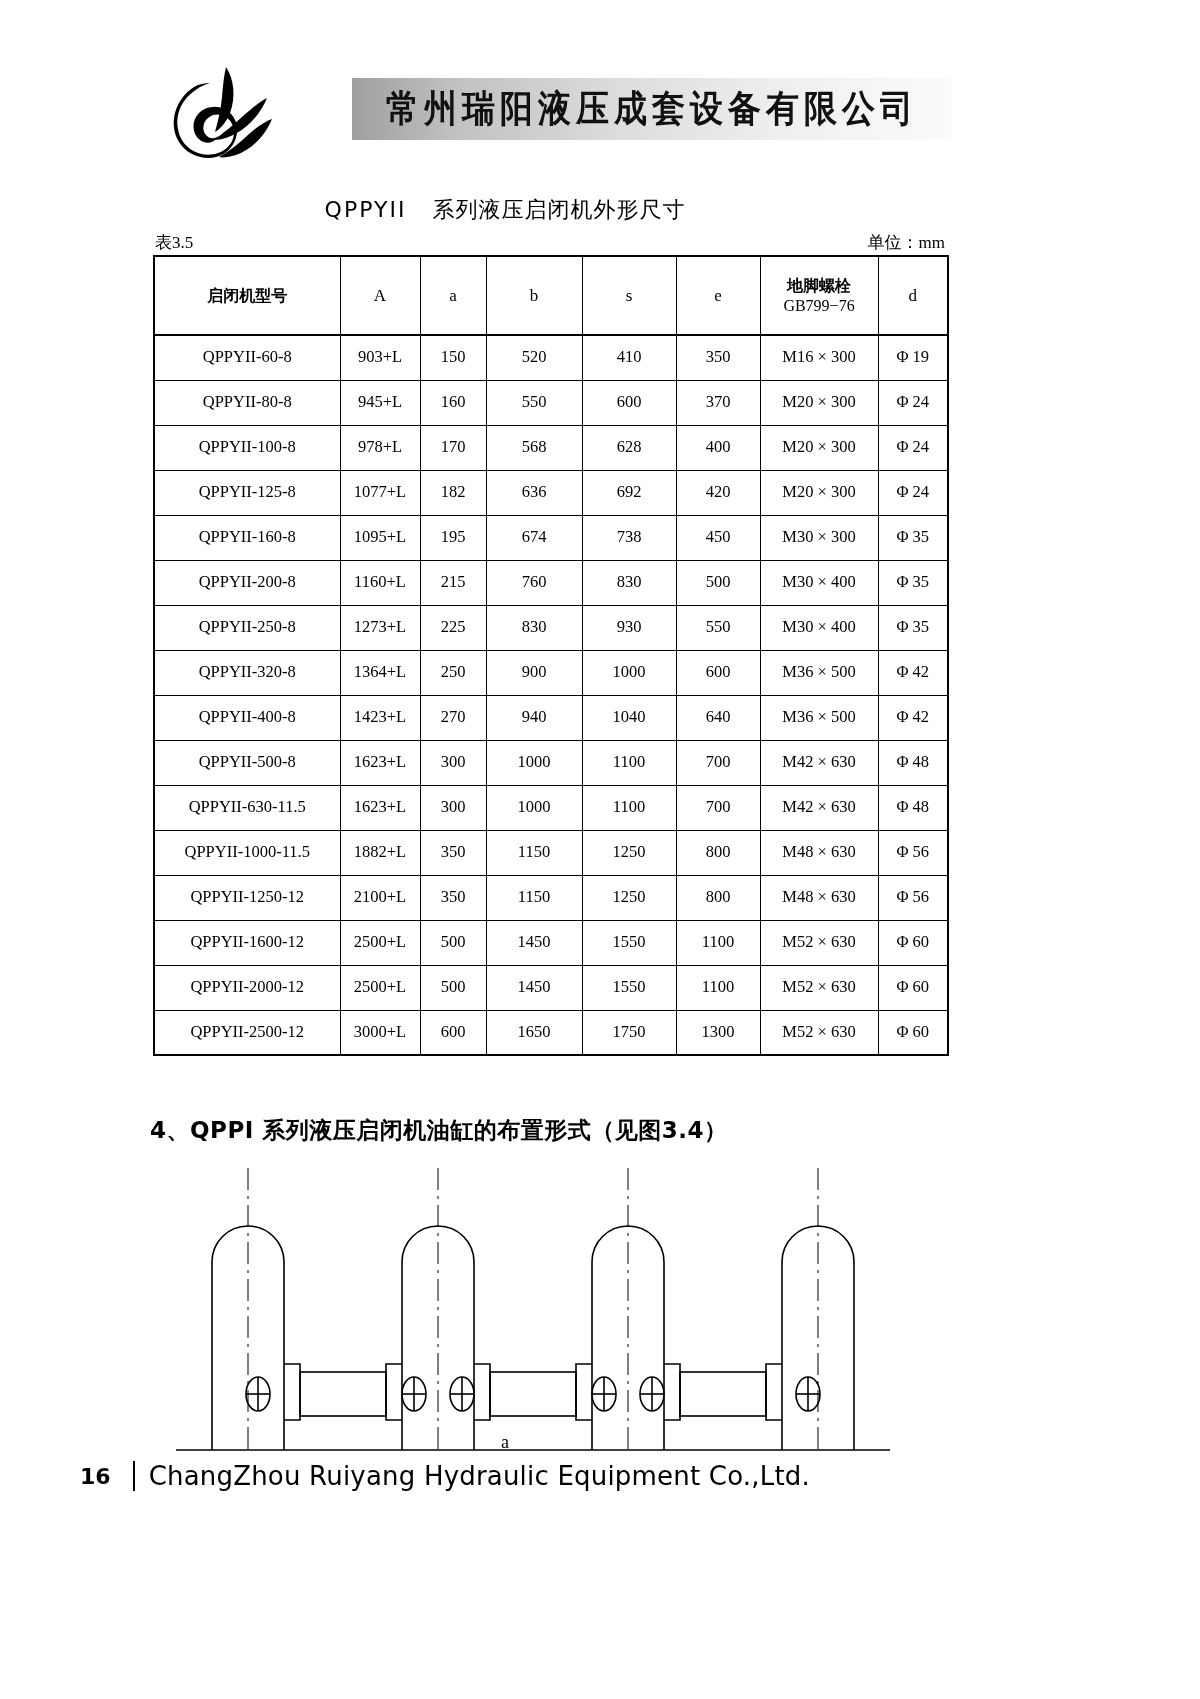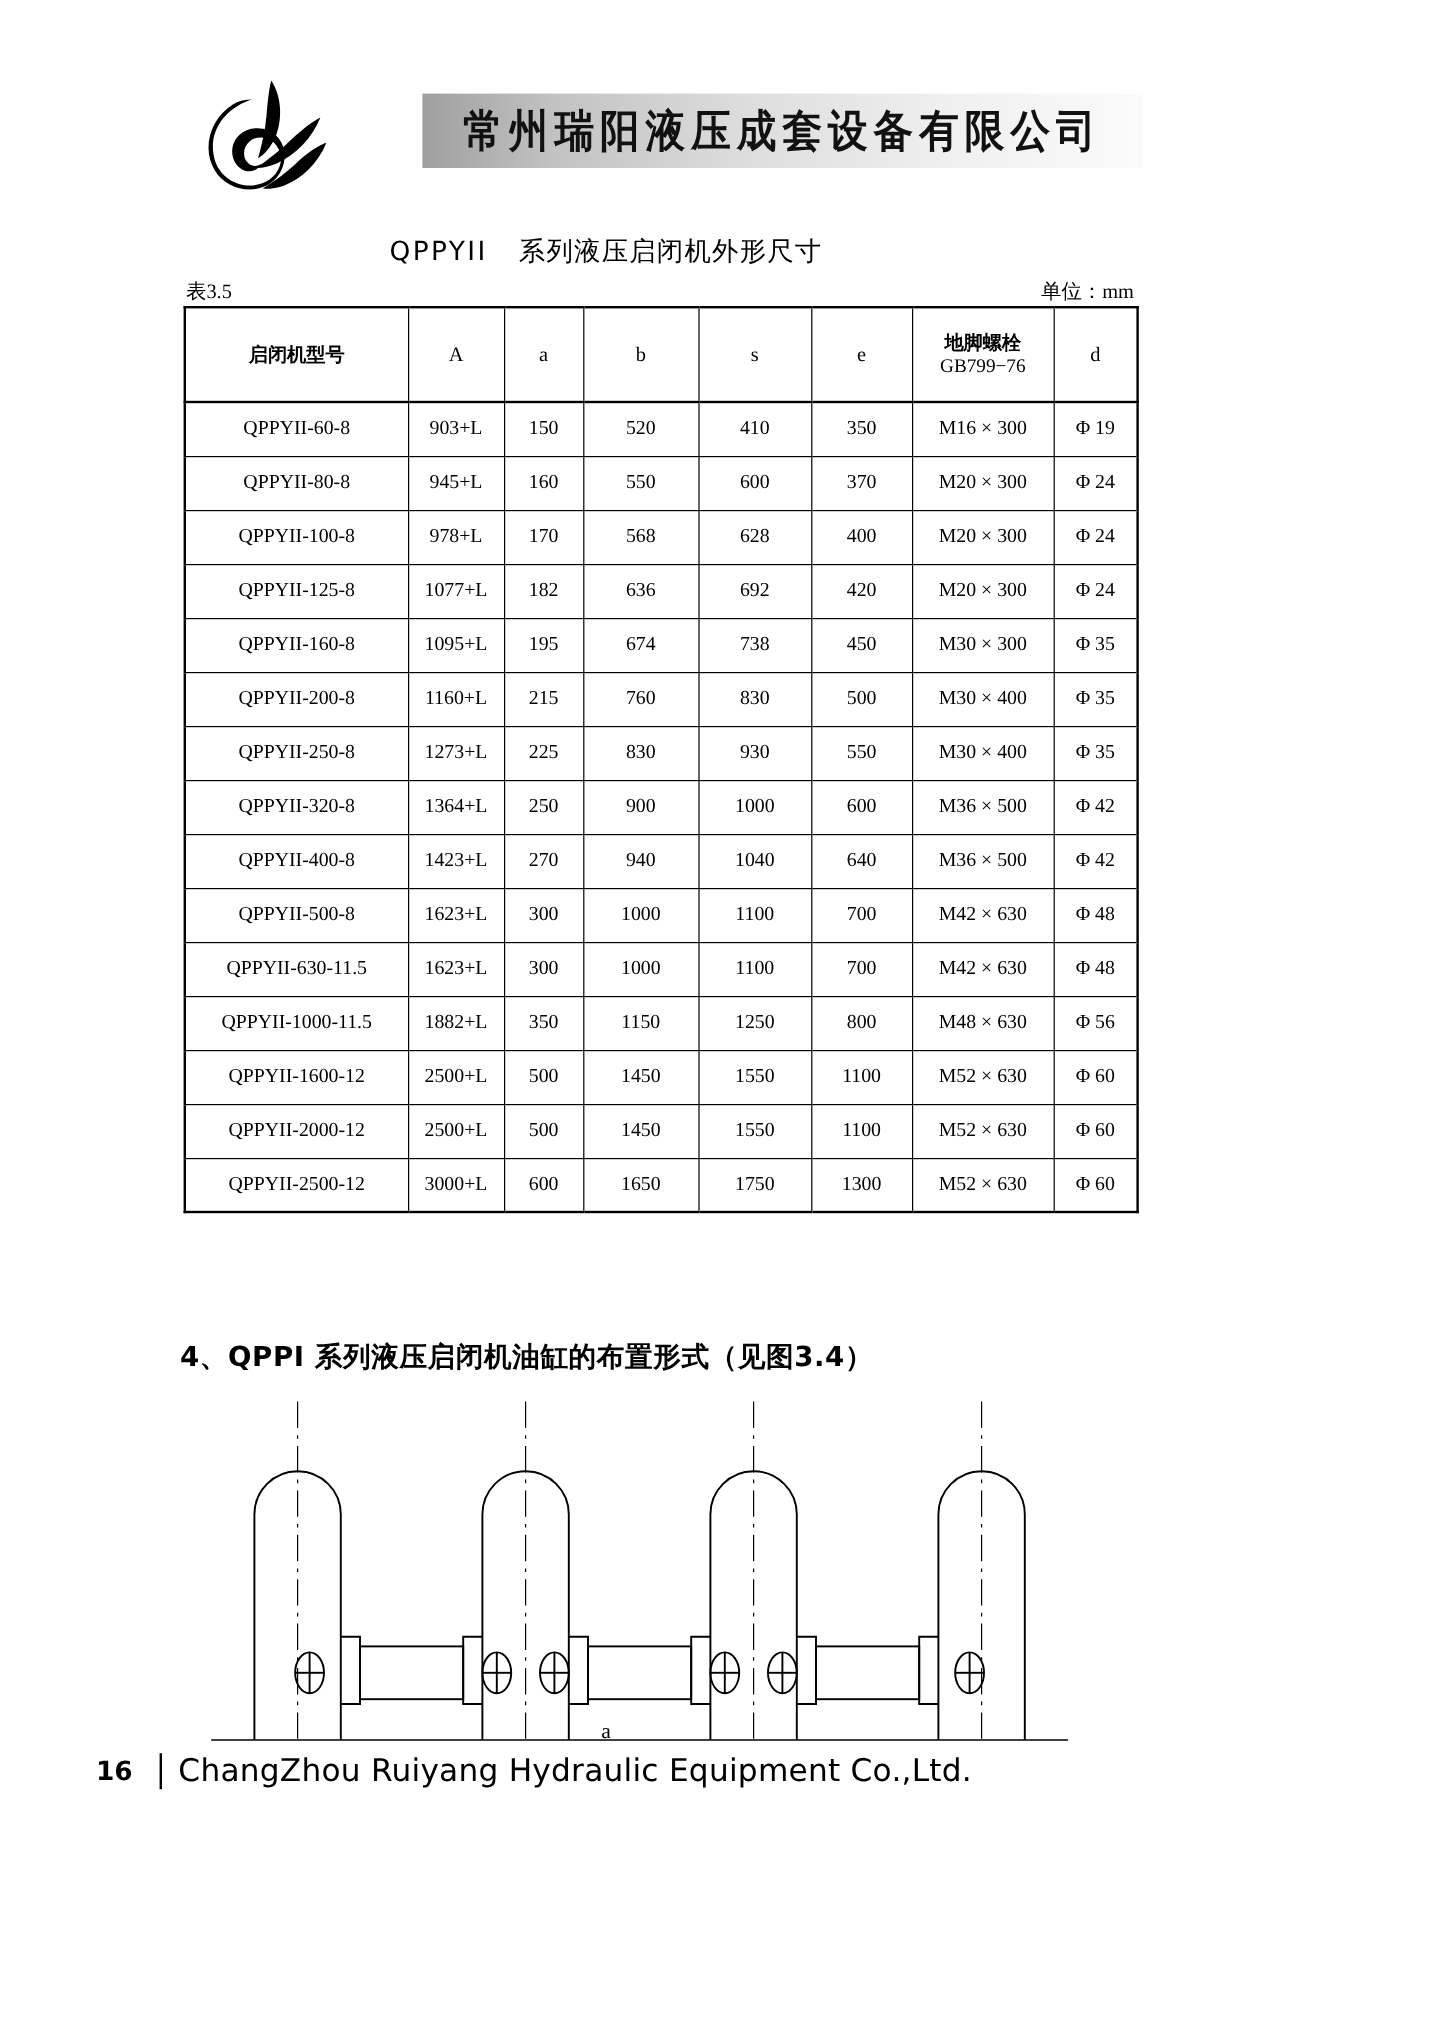--- a/index.html
+++ b/index.html
@@ -370,20 +370,30 @@
           <td>QPPYII-1000-11.5</td>
           <td>1882+L</td>
           <td>350</td>
           <td>1150</td>
           <td>1250</td>
           <td>800</td>
           <td>M48 × 630</td>
           <td>Φ 56</td>
         </tr>
         <tr>
+          <td>QPPYII-1250-12</td>
+          <td>2100+L</td>
+          <td>350</td>
+          <td>1150</td>
+          <td>1250</td>
+          <td>800</td>
+          <td>M48 × 630</td>
+          <td>Φ 56</td>
+        </tr>
+        <tr>
           <td>QPPYII-1600-12</td>
           <td>2500+L</td>
           <td>500</td>
           <td>1450</td>
           <td>1550</td>
           <td>1100</td>
           <td>M52 × 630</td>
           <td>Φ 60</td>
         </tr>
         <tr>

